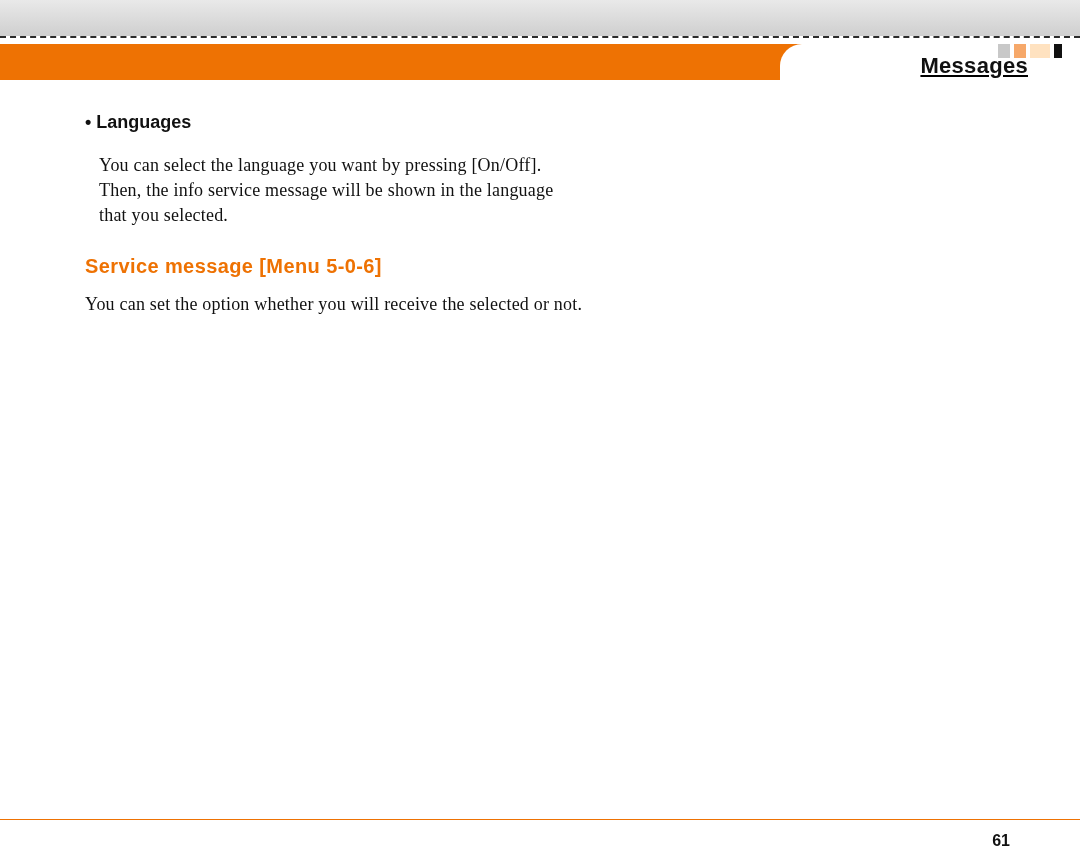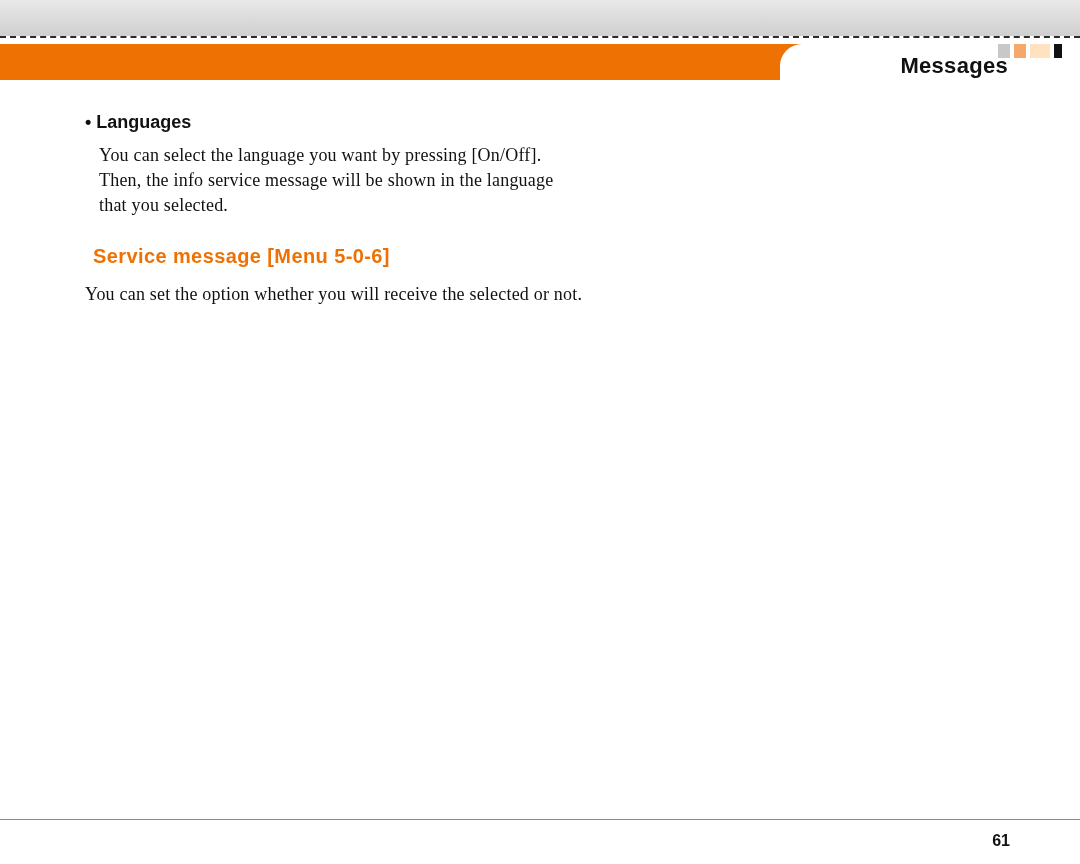--- a/index.html
+++ b/index.html
@@ -20,52 +20,52 @@
   .orange-bar {
     position: absolute; top: 44px; left: 0; width: 100%; height: 36px;
     background: #ee7203;
   }
   
   .title-tab {
     position: absolute; top: 44px; right: 0; height: 44px;
     background: #fff; width: 300px;
     border-top-left-radius: 22px;
     display: flex; align-items: center; justify-content: flex-end;
-    padding-right: 72px;
+    padding-right: 52px;
+    text-decoration: underline;
   }
   .title-tab .title {
     font-weight: 700; font-size: 22px; color: #111; letter-spacing: 0.3px;
   }
   
   .swatches {
     position: absolute; top: 44px; right: 18px; height: 14px; display: flex;
   }
   .swatches span { display: inline-block; height: 14px; margin-left: 4px; }
   .sw1 { width: 12px; background: #c8c8c8; }
   .sw2 { width: 12px; background: #f6a86a; }
   .sw3 { width: 20px; background: #ffe2c0; }
   .sw4 { width: 8px;  background: #111; }
 
   
   .content {
     position: absolute; top: 112px; left: 85px; width: 500px;
     color: #111;
   }
   .bullet-head {
-    font-weight: 700; font-size: 18px; margin-bottom: 10px;
+    font-weight: 700; font-size: 18px; margin-bottom: 20px;
   }
   .body-text {
     font-size: 18px; line-height: 1.38; margin-bottom: 28px;
     letter-spacing: 0.2px;
     font-family: Liberation Serif, serif;
   }
   .section-title {
     color: #ee7203; font-weight: 700; font-size: 20px; margin-bottom: 14px;
     letter-spacing: 0.4px;
-    margin-left: 8px;
   }
 
   
   .footer-line {
     position: absolute; left: 0; bottom: 44px; width: 100%; height: 0;
     border-top: 1.5px solid #ee7203;
   }
   .page-number {
     position: absolute; right: 70px; bottom: 14px;
     font-weight: 700; font-size: 16px; color: #111; margin-top: 36px;

